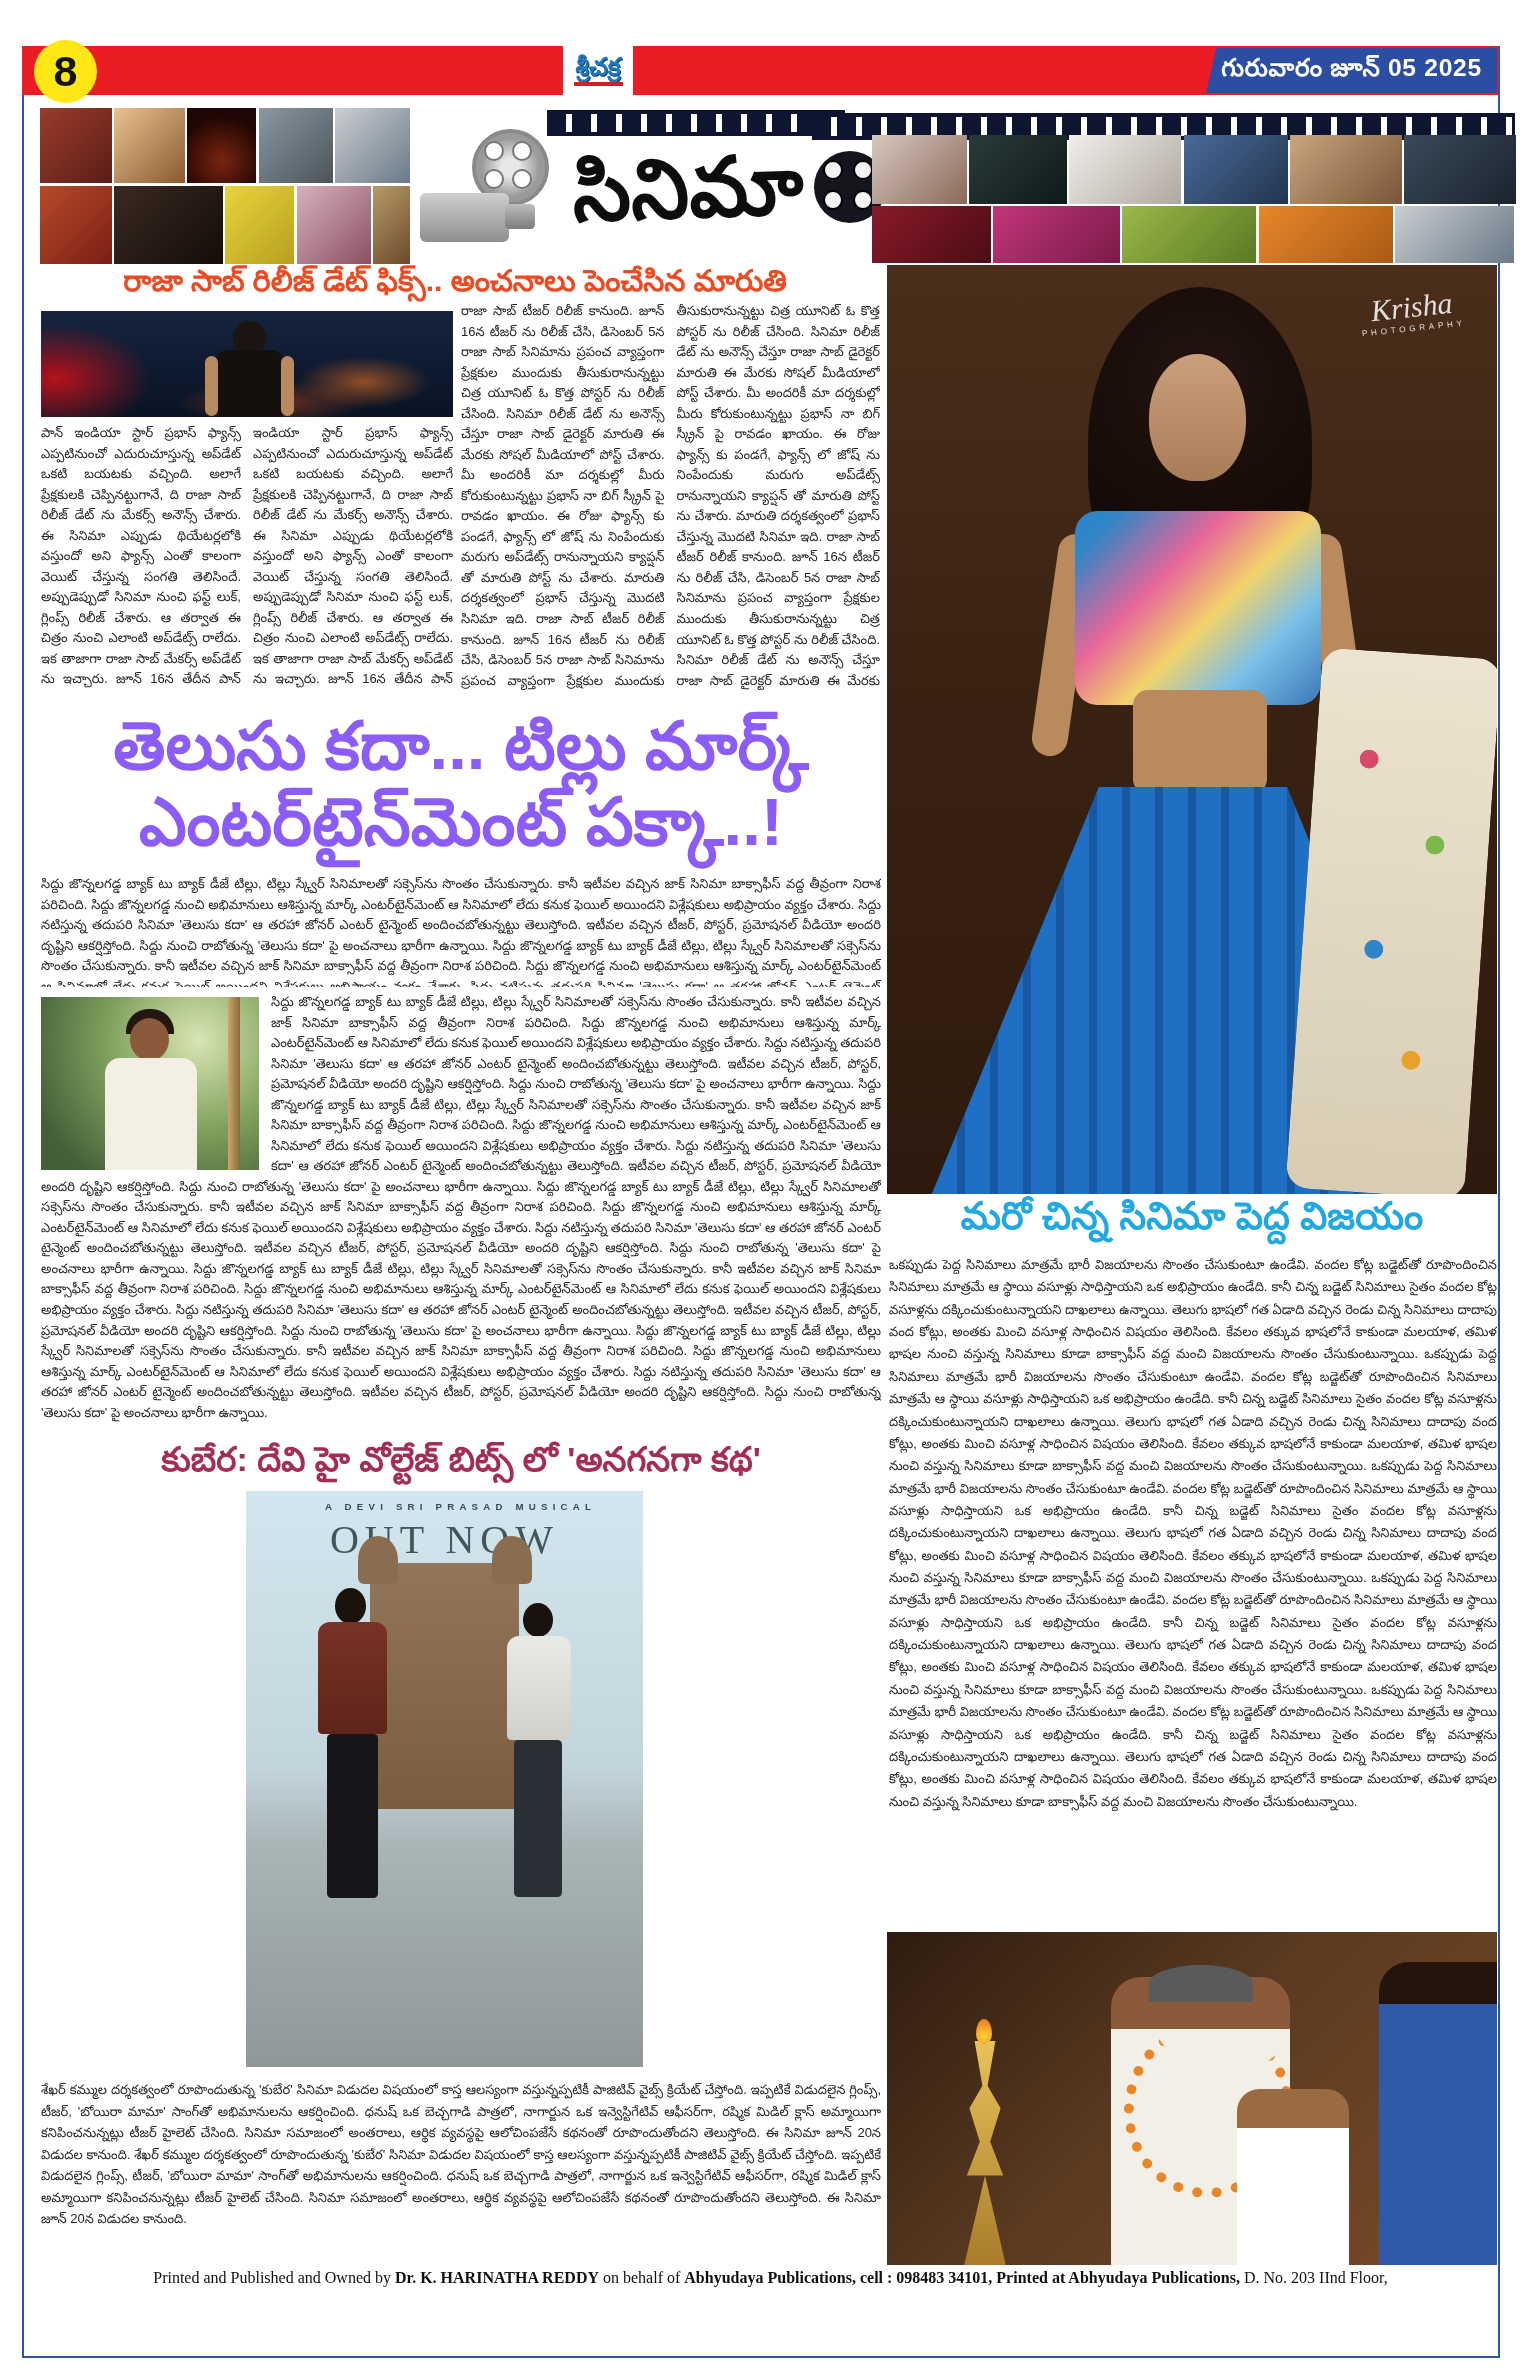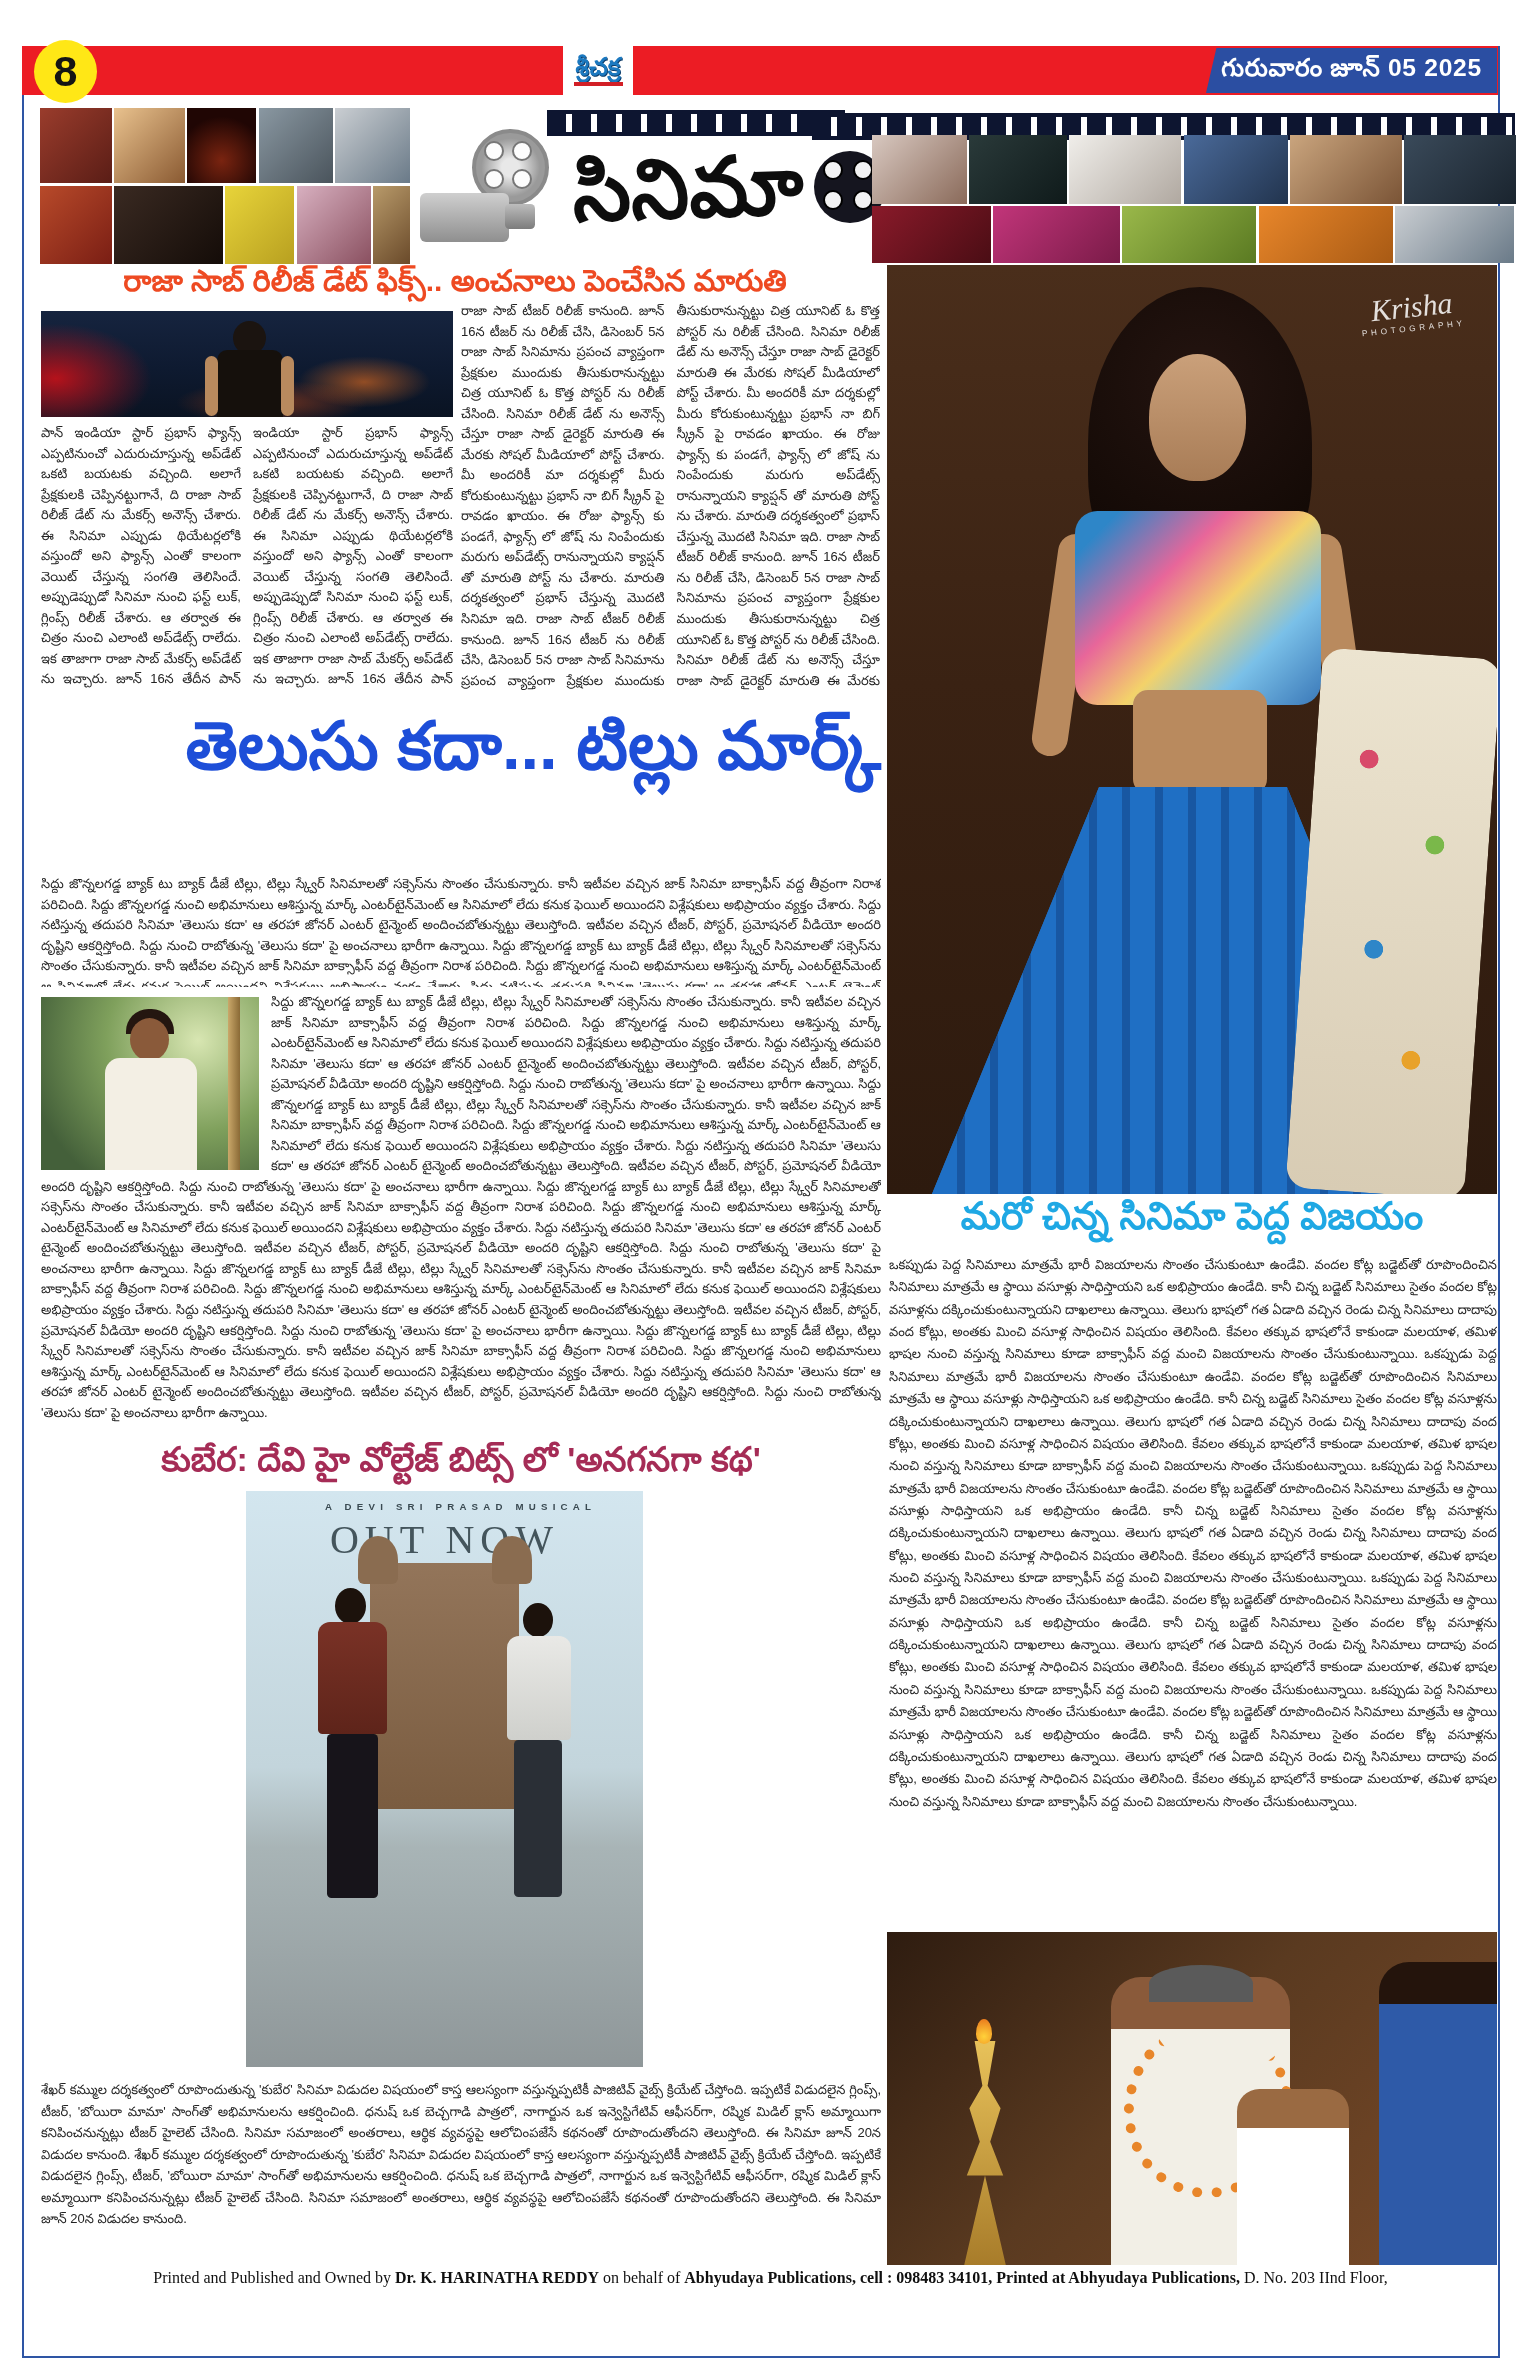--- a/index.html
+++ b/index.html
@@ -56,22 +56,22 @@
              background:linear-gradient(180deg,#cfcfcf,#8f8f8f);}
   .proj-lens{position:absolute;left:85px;top:75px;width:30px;height:25px;border-radius:4.5px;
              background:linear-gradient(180deg,#bdbdbd,#7c7c7c);}
   
   .reel{position:absolute;left:789px;top:43px;width:72px;height:72px;border-radius:50%;background:#15151f;}
   .reel .proj-hole{background:#f2f2f2;border-color:#000;}
 
   
   .h-raja{position:absolute;left:30px;top:264px;width:850px;text-align:center;
           font-size:30px;font-weight:bold;color:#EE4A22;line-height:1.1;}
-  .h-tillu{position:absolute;left:41px;top:708px;width:840px;text-align:right;
-           font-size:67px;font-weight:bold;color:#1d4ed8;line-height:1.13;}
+  .h-tillu{position:absolute;left:41px;top:708px;width:840px;text-align:center;
+           font-size:67px;font-weight:bold;color:#8b5cf6;line-height:1.13;}
   .h-small{position:absolute;left:887px;top:1197px;width:610px;text-align:center;
            font-size:38px;font-weight:bold;color:#1FA8E4;line-height:1;}
   .h-kubera{position:absolute;left:41px;top:1442px;width:840px;text-align:center;
             font-size:34px;font-weight:bold;color:#A52C56;line-height:1;}
 
   
   .bodytxt{font-size:13px;line-height:1.58;text-align:justify;color:#232323;overflow:hidden;}
   .a1-right{position:absolute;left:461px;top:301px;width:419px;height:400px;column-count:2;column-gap:12px;}
   .a1-under{position:absolute;left:41px;top:423px;width:412px;height:277px;column-count:2;column-gap:12px;}
   .tillu-p1{position:absolute;left:41px;top:874px;width:840px;height:113px;}
@@ -246,20 +246,21 @@
     <div class="fig-head"></div>
     <div class="fig-body"></div>
     <div class="fig-arm" style="left:164px;"></div>
     <div class="fig-arm" style="left:240px;"></div>
   </div>
   <div class="bodytxt a1-right">రాజా సాబ్ టీజర్ రిలీజ్ కానుంది. జూన్ 16న టీజర్ ను రిలీజ్ చేసి, డిసెంబర్ 5న రాజా సాబ్ సినిమాను ప్రపంచ వ్యాప్తంగా ప్రేక్షకుల ముందుకు తీసుకురానున్నట్టు చిత్ర యూనిట్ ఓ కొత్త పోస్టర్ ను రిలీజ్ చేసింది. సినిమా రిలీజ్ డేట్ ను అనౌన్స్ చేస్తూ రాజా సాబ్ డైరెక్టర్ మారుతి ఈ మేరకు సోషల్ మీడియాలో పోస్ట్ చేశారు. మీ అందరికీ మా దర్శకుల్లో మీరు కోరుకుంటున్నట్టు ప్రభాస్ నా బిగ్ స్క్రీన్ పై రావడం ఖాయం. ఈ రోజు ఫ్యాన్స్ కు పండగే, ఫ్యాన్స్ లో జోష్ ను నింపేందుకు మరుగు అప్‌డేట్స్ రానున్నాయని క్యాప్షన్ తో మారుతి పోస్ట్ ను చేశారు. మారుతి దర్శకత్వంలో ప్రభాస్ చేస్తున్న మొదటి సినిమా ఇది. రాజా సాబ్ టీజర్ రిలీజ్ కానుంది. జూన్ 16న టీజర్ ను రిలీజ్ చేసి, డిసెంబర్ 5న రాజా సాబ్ సినిమాను ప్రపంచ వ్యాప్తంగా ప్రేక్షకుల ముందుకు తీసుకురానున్నట్టు చిత్ర యూనిట్ ఓ కొత్త పోస్టర్ ను రిలీజ్ చేసింది. సినిమా రిలీజ్ డేట్ ను అనౌన్స్ చేస్తూ రాజా సాబ్ డైరెక్టర్ మారుతి ఈ మేరకు సోషల్ మీడియాలో పోస్ట్ చేశారు. మీ అందరికీ మా దర్శకుల్లో మీరు కోరుకుంటున్నట్టు ప్రభాస్ నా బిగ్ స్క్రీన్ పై రావడం ఖాయం. ఈ రోజు ఫ్యాన్స్ కు పండగే, ఫ్యాన్స్ లో జోష్ ను నింపేందుకు మరుగు అప్‌డేట్స్ రానున్నాయని క్యాప్షన్ తో మారుతి పోస్ట్ ను చేశారు. మారుతి దర్శకత్వంలో ప్రభాస్ చేస్తున్న మొదటి సినిమా ఇది. రాజా సాబ్ టీజర్ రిలీజ్ కానుంది. జూన్ 16న టీజర్ ను రిలీజ్ చేసి, డిసెంబర్ 5న రాజా సాబ్ సినిమాను ప్రపంచ వ్యాప్తంగా ప్రేక్షకుల ముందుకు తీసుకురానున్నట్టు చిత్ర యూనిట్ ఓ కొత్త పోస్టర్ ను రిలీజ్ చేసింది. సినిమా రిలీజ్ డేట్ ను అనౌన్స్ చేస్తూ రాజా సాబ్ డైరెక్టర్ మారుతి ఈ మేరకు సోషల్ మీడియాలో పోస్ట్ చేశారు. మీ అందరికీ మా దర్శకుల్లో మీరు కోరుకుంటున్నట్టు ప్రభాస్ నా బిగ్ స్క్రీన్ పై రావడం ఖాయం. ఈ రోజు ఫ్యాన్స్ కు పండగే, ఫ్యాన్స్ లో జోష్ ను నింపేందుకు మరుగు అప్‌డేట్స్ రానున్నాయని క్యాప్షన్ తో మారుతి పోస్ట్ ను చేశారు. మారుతి దర్శకత్వంలో ప్రభాస్ చేస్తున్న మొదటి సినిమా ఇది.</div>
   <div class="bodytxt a1-under">పాన్ ఇండియా స్టార్ ప్రభాస్ ఫ్యాన్స్ ఎప్పటినుంచో ఎదురుచూస్తున్న అప్‌డేట్ ఒకటి బయటకు వచ్చింది. అలాగే ప్రేక్షకులకి చెప్పినట్టుగానే, ది రాజా సాబ్ రిలీజ్ డేట్ ను మేకర్స్ అనౌన్స్ చేశారు. ఈ సినిమా ఎప్పుడు థియేటర్లలోకి వస్తుందో అని ఫ్యాన్స్ ఎంతో కాలంగా వెయిట్ చేస్తున్న సంగతి తెలిసిందే. అప్పుడెప్పుడో సినిమా నుంచి ఫస్ట్ లుక్, గ్లింప్స్ రిలీజ్ చేశారు. ఆ తర్వాత ఈ చిత్రం నుంచి ఎలాంటి అప్‌డేట్స్ రాలేదు. ఇక తాజాగా రాజా సాబ్ మేకర్స్ అప్‌డేట్ ను ఇచ్చారు. జూన్ 16న తేదీన పాన్ ఇండియా స్టార్ ప్రభాస్ ఫ్యాన్స్ ఎప్పటినుంచో ఎదురుచూస్తున్న అప్‌డేట్ ఒకటి బయటకు వచ్చింది. అలాగే ప్రేక్షకులకి చెప్పినట్టుగానే, ది రాజా సాబ్ రిలీజ్ డేట్ ను మేకర్స్ అనౌన్స్ చేశారు. ఈ సినిమా ఎప్పుడు థియేటర్లలోకి వస్తుందో అని ఫ్యాన్స్ ఎంతో కాలంగా వెయిట్ చేస్తున్న సంగతి తెలిసిందే. అప్పుడెప్పుడో సినిమా నుంచి ఫస్ట్ లుక్, గ్లింప్స్ రిలీజ్ చేశారు. ఆ తర్వాత ఈ చిత్రం నుంచి ఎలాంటి అప్‌డేట్స్ రాలేదు. ఇక తాజాగా రాజా సాబ్ మేకర్స్ అప్‌డేట్ ను ఇచ్చారు. జూన్ 16న తేదీన పాన్ ఇండియా స్టార్ ప్రభాస్ ఫ్యాన్స్ ఎప్పటినుంచో ఎదురుచూస్తున్న అప్‌డేట్ ఒకటి బయటకు వచ్చింది. అలాగే ప్రేక్షకులకి చెప్పినట్టుగానే, ది రాజా సాబ్ రిలీజ్ డేట్ ను మేకర్స్ అనౌన్స్ చేశారు. ఈ సినిమా ఎప్పుడు థియేటర్లలోకి వస్తుందో అని ఫ్యాన్స్ ఎంతో కాలంగా వెయిట్ చేస్తున్న సంగతి తెలిసిందే. అప్పుడెప్పుడో సినిమా నుంచి ఫస్ట్ లుక్, గ్లింప్స్ రిలీజ్ చేశారు. ఆ తర్వాత ఈ చిత్రం నుంచి ఎలాంటి అప్‌డేట్స్ రాలేదు. ఇక తాజాగా రాజా సాబ్ మేకర్స్ అప్‌డేట్ ను ఇచ్చారు. జూన్ 16న తేదీన</div>
 
   <div class="h-tillu">
     <div>తెలుసు కదా... టిల్లు మార్క్</div>
+    <div>ఎంటర్‌టైన్‌మెంట్ పక్కా..!</div>
   </div>
   <div class="bodytxt tillu-p1">సిద్దు జొన్నలగడ్డ బ్యాక్ టు బ్యాక్ డీజే టిల్లు, టిల్లు స్క్వేర్ సినిమాలతో సక్సెస్‌ను సొంతం చేసుకున్నారు. కానీ ఇటీవల వచ్చిన జాక్ సినిమా బాక్సాఫీస్ వద్ద తీవ్రంగా నిరాశ పరిచింది. సిద్దు జొన్నలగడ్డ నుంచి అభిమానులు ఆశిస్తున్న మార్క్ ఎంటర్‌టైన్‌మెంట్ ఆ సినిమాలో లేదు కనుక ఫెయిల్ అయిందని విశ్లేషకులు అభిప్రాయం వ్యక్తం చేశారు. సిద్దు నటిస్తున్న తదుపరి సినిమా 'తెలుసు కదా' ఆ తరహా జోనర్ ఎంటర్ టైన్మెంట్ అందించబోతున్నట్టు తెలుస్తోంది. ఇటీవల వచ్చిన టీజర్, పోస్టర్, ప్రమోషనల్ వీడియో అందరి దృష్టిని ఆకర్షిస్తోంది. సిద్దు నుంచి రాబోతున్న 'తెలుసు కదా' పై అంచనాలు భారీగా ఉన్నాయి. సిద్దు జొన్నలగడ్డ బ్యాక్ టు బ్యాక్ డీజే టిల్లు, టిల్లు స్క్వేర్ సినిమాలతో సక్సెస్‌ను సొంతం చేసుకున్నారు. కానీ ఇటీవల వచ్చిన జాక్ సినిమా బాక్సాఫీస్ వద్ద తీవ్రంగా నిరాశ పరిచింది. సిద్దు జొన్నలగడ్డ నుంచి అభిమానులు ఆశిస్తున్న మార్క్ ఎంటర్‌టైన్‌మెంట్ ఆ సినిమాలో లేదు కనుక ఫెయిల్ అయిందని విశ్లేషకులు అభిప్రాయం వ్యక్తం చేశారు. సిద్దు నటిస్తున్న తదుపరి సినిమా 'తెలుసు కదా' ఆ తరహా జోనర్ ఎంటర్ టైన్మెంట్ అందించబోతున్నట్టు తెలుస్తోంది. ఇటీవల వచ్చిన టీజర్, పోస్టర్, ప్రమోషనల్ వీడియో అందరి దృష్టిని ఆకర్షిస్తోంది. సిద్దు నుంచి రాబోతున్న 'తెలుసు కదా' పై అంచనాలు భారీగా ఉన్నాయి.</div>
   <div class="bodytxt tillu-p2 rel">
     <div class="photo p-siddhu rel">
       <div class="pole"></div>
       <div class="hair"></div>
       <div class="head"></div>
       <div class="shirt"></div>
     </div>
     <span>సిద్దు జొన్నలగడ్డ బ్యాక్ టు బ్యాక్ డీజే టిల్లు, టిల్లు స్క్వేర్ సినిమాలతో సక్సెస్‌ను సొంతం చేసుకున్నారు. కానీ ఇటీవల వచ్చిన జాక్ సినిమా బాక్సాఫీస్ వద్ద తీవ్రంగా నిరాశ పరిచింది. సిద్దు జొన్నలగడ్డ నుంచి అభిమానులు ఆశిస్తున్న మార్క్ ఎంటర్‌టైన్‌మెంట్ ఆ సినిమాలో లేదు కనుక ఫెయిల్ అయిందని విశ్లేషకులు అభిప్రాయం వ్యక్తం చేశారు. సిద్దు నటిస్తున్న తదుపరి సినిమా 'తెలుసు కదా' ఆ తరహా జోనర్ ఎంటర్ టైన్మెంట్ అందించబోతున్నట్టు తెలుస్తోంది. ఇటీవల వచ్చిన టీజర్, పోస్టర్, ప్రమోషనల్ వీడియో అందరి దృష్టిని ఆకర్షిస్తోంది. సిద్దు నుంచి రాబోతున్న 'తెలుసు కదా' పై అంచనాలు భారీగా ఉన్నాయి. సిద్దు జొన్నలగడ్డ బ్యాక్ టు బ్యాక్ డీజే టిల్లు, టిల్లు స్క్వేర్ సినిమాలతో సక్సెస్‌ను సొంతం చేసుకున్నారు. కానీ ఇటీవల వచ్చిన జాక్ సినిమా బాక్సాఫీస్ వద్ద తీవ్రంగా నిరాశ పరిచింది. సిద్దు జొన్నలగడ్డ నుంచి అభిమానులు ఆశిస్తున్న మార్క్ ఎంటర్‌టైన్‌మెంట్ ఆ సినిమాలో లేదు కనుక ఫెయిల్ అయిందని విశ్లేషకులు అభిప్రాయం వ్యక్తం చేశారు. సిద్దు నటిస్తున్న తదుపరి సినిమా 'తెలుసు కదా' ఆ తరహా జోనర్ ఎంటర్ టైన్మెంట్ అందించబోతున్నట్టు తెలుస్తోంది. ఇటీవల వచ్చిన టీజర్, పోస్టర్, ప్రమోషనల్ వీడియో అందరి దృష్టిని ఆకర్షిస్తోంది. సిద్దు నుంచి రాబోతున్న 'తెలుసు కదా' పై అంచనాలు భారీగా ఉన్నాయి. సిద్దు జొన్నలగడ్డ బ్యాక్ టు బ్యాక్ డీజే టిల్లు, టిల్లు స్క్వేర్ సినిమాలతో సక్సెస్‌ను సొంతం చేసుకున్నారు. కానీ ఇటీవల వచ్చిన జాక్ సినిమా బాక్సాఫీస్ వద్ద తీవ్రంగా నిరాశ పరిచింది. సిద్దు జొన్నలగడ్డ నుంచి అభిమానులు ఆశిస్తున్న మార్క్ ఎంటర్‌టైన్‌మెంట్ ఆ సినిమాలో లేదు కనుక ఫెయిల్ అయిందని విశ్లేషకులు అభిప్రాయం వ్యక్తం చేశారు. సిద్దు నటిస్తున్న తదుపరి సినిమా 'తెలుసు కదా' ఆ తరహా జోనర్ ఎంటర్ టైన్మెంట్ అందించబోతున్నట్టు తెలుస్తోంది. ఇటీవల వచ్చిన టీజర్, పోస్టర్, ప్రమోషనల్ వీడియో అందరి దృష్టిని ఆకర్షిస్తోంది. సిద్దు నుంచి రాబోతున్న 'తెలుసు కదా' పై అంచనాలు భారీగా ఉన్నాయి. సిద్దు జొన్నలగడ్డ బ్యాక్ టు బ్యాక్ డీజే టిల్లు, టిల్లు స్క్వేర్ సినిమాలతో సక్సెస్‌ను సొంతం చేసుకున్నారు. కానీ ఇటీవల వచ్చిన జాక్ సినిమా బాక్సాఫీస్ వద్ద తీవ్రంగా నిరాశ పరిచింది. సిద్దు జొన్నలగడ్డ నుంచి అభిమానులు ఆశిస్తున్న మార్క్ ఎంటర్‌టైన్‌మెంట్ ఆ సినిమాలో లేదు కనుక ఫెయిల్ అయిందని విశ్లేషకులు అభిప్రాయం వ్యక్తం చేశారు. సిద్దు నటిస్తున్న తదుపరి సినిమా 'తెలుసు కదా' ఆ తరహా జోనర్ ఎంటర్ టైన్మెంట్ అందించబోతున్నట్టు తెలుస్తోంది. ఇటీవల వచ్చిన టీజర్, పోస్టర్, ప్రమోషనల్ వీడియో అందరి దృష్టిని ఆకర్షిస్తోంది. సిద్దు నుంచి రాబోతున్న 'తెలుసు కదా' పై అంచనాలు భారీగా ఉన్నాయి. సిద్దు జొన్నలగడ్డ బ్యాక్ టు బ్యాక్ డీజే టిల్లు, టిల్లు స్క్వేర్ సినిమాలతో సక్సెస్‌ను సొంతం చేసుకున్నారు. కానీ ఇటీవల వచ్చిన జాక్ సినిమా బాక్సాఫీస్ వద్ద తీవ్రంగా నిరాశ పరిచింది. సిద్దు జొన్నలగడ్డ నుంచి అభిమానులు ఆశిస్తున్న మార్క్ ఎంటర్‌టైన్‌మెంట్ ఆ సినిమాలో లేదు కనుక ఫెయిల్ అయిందని విశ్లేషకులు అభిప్రాయం వ్యక్తం చేశారు. సిద్దు నటిస్తున్న తదుపరి సినిమా 'తెలుసు కదా' ఆ తరహా జోనర్ ఎంటర్ టైన్మెంట్ అందించబోతున్నట్టు తెలుస్తోంది. ఇటీవల వచ్చిన టీజర్, పోస్టర్, ప్రమోషనల్ వీడియో అందరి దృష్టిని ఆకర్షిస్తోంది. సిద్దు నుంచి రాబోతున్న 'తెలుసు కదా' పై అంచనాలు భారీగా ఉన్నాయి.</span>

